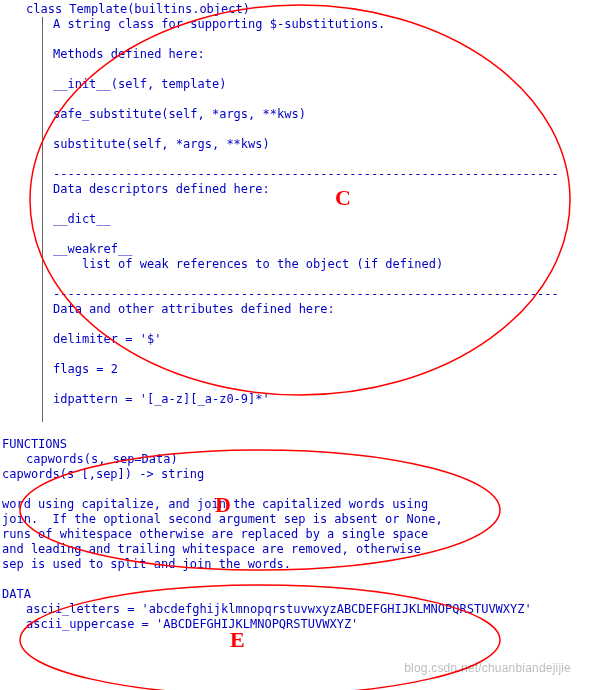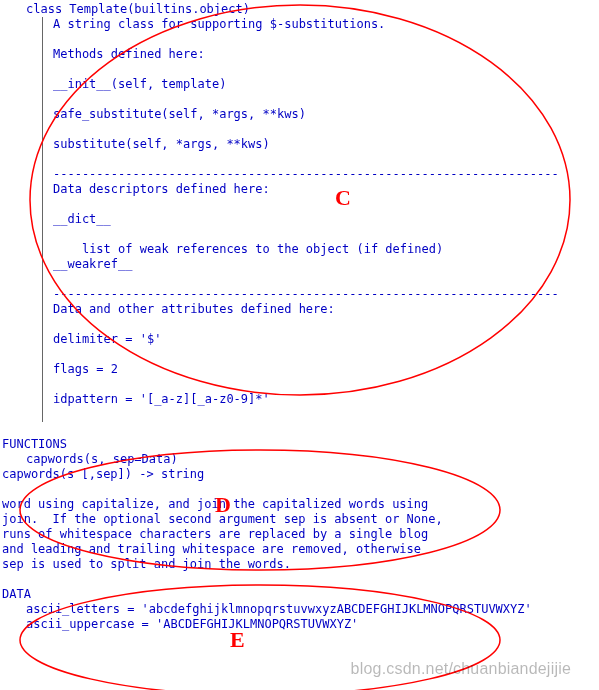--- a/index.html
+++ b/index.html
@@ -44,21 +44,21 @@
     color: #ff0000;
     font-weight: bold;
     pointer-events: none;
   }
   .watermark {
     position: absolute;
     bottom: 14px;
     right: 28px;
     color: rgba(0,0,0,0.28);
     font-family: Arial, sans-serif;
-    font-size: 16px;
+    font-size: 12px;
     letter-spacing: 0.2px;
     pointer-events: none;
   }
 </style>
 </head>
 <body>
 
 <div class="container">
 
   <pre class="i0">class Template(builtins.object)</pre>
@@ -72,43 +72,43 @@
     <pre> </pre>
     <pre>safe_substitute(self, *args, **kws)</pre>
     <pre> </pre>
     <pre>substitute(self, *args, **kws)</pre>
     <pre> </pre>
     <pre>----------------------------------------------------------------------</pre>
     <pre>Data descriptors defined here:</pre>
     <pre> </pre>
     <pre>__dict__</pre>
     <pre> </pre>
+    <pre>__weakref__</pre>
     <pre>    <span>list of weak references to the object (if defined)</span></pre>
-    <pre>__weakref__</pre>
     <pre> </pre>
     <pre>----------------------------------------------------------------------</pre>
     <pre>Data and other attributes defined here:</pre>
     <pre> </pre>
     <pre>delimiter = '$'</pre>
     <pre> </pre>
     <pre>flags = 2</pre>
     <pre> </pre>
     <pre>idpattern = '[_a-z][_a-z0-9]*'</pre>
     <pre> </pre>
   </div>
 
   <pre> </pre>
 
   <pre>FUNCTIONS</pre>
   <pre class="i0">capwords(s, sep=Data)</pre>
   <pre class="i1">capwords(s [,sep]) -&gt; string</pre>
   <pre> </pre>
   <pre class="i1">word using capitalize, and join the capitalized words using</pre>
   <pre class="i1">join.  If the optional second argument sep is absent or None,</pre>
-  <pre class="i1">runs of whitespace characters are replaced by a single blog</pre>
+  <pre class="i1">runs of whitespace otherwise are replaced by a single space</pre>
   <pre class="i1">and leading and trailing whitespace are removed, otherwise</pre>
   <pre class="i1">sep is used to split and join the words.</pre>
 
   <pre> </pre>
 
   <pre>DATA</pre>
   <pre class="i0">ascii_letters = 'abcdefghijklmnopqrstuvwxyzABCDEFGHIJKLMNOPQRSTUVWXYZ'</pre>
   <pre class="i0">ascii_uppercase = 'ABCDEFGHIJKLMNOPQRSTUVWXYZ'</pre>
 
 </div>

